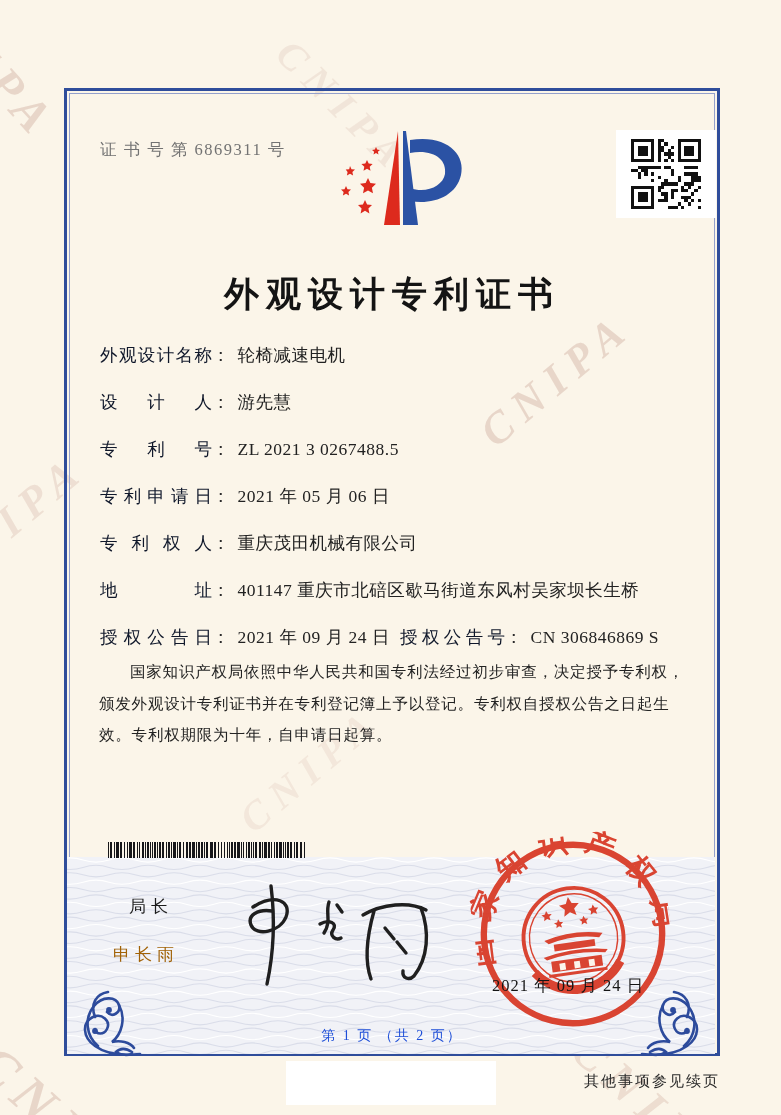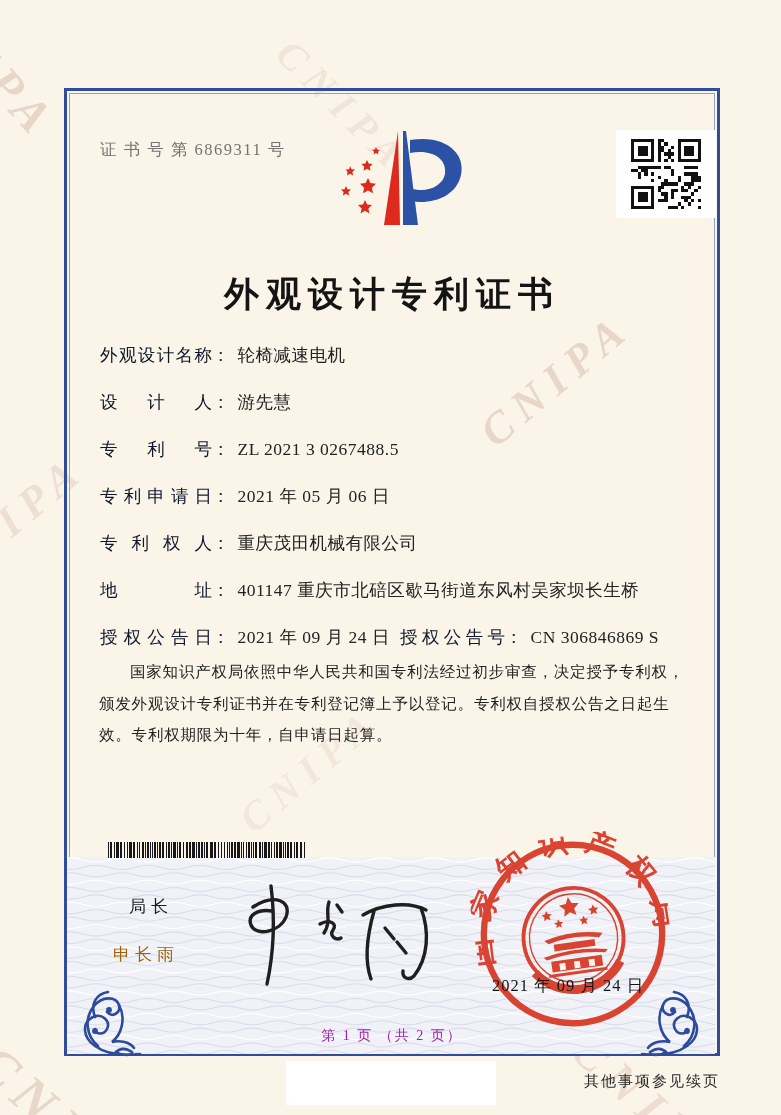--- a/index.html
+++ b/index.html
@@ -69,21 +69,21 @@
                font-family:"Liberation Sans","DejaVu Sans",sans-serif; color:#1c1c1c; z-index:5;margin-left:16px; }
   .sig-name  { left:113px; top:943px; font-size:17px; letter-spacing:5px;
                font-family:Liberation Sans, sans-serif; color:#a16207; z-index:5; }
   .sig-hand  { left:225px; top:880px; z-index:5; }
 
   .seal { left:475px; top:836px; z-index:5; transform:rotate(-8deg); opacity:0.94; }
   .seal-date { left:492px; top:975px; font-size:16.5px; letter-spacing:1px;
                color:#151515; z-index:6; white-space:nowrap; }
 
   .page-info { left:64px; top:1027px; width:656px; text-align:center;
-               font-size:14px; letter-spacing:2px; color:#a21caf; z-index:5; }
+               font-size:14px; letter-spacing:2px; color:#1d4ed8; z-index:5; }
 
   .flourish { z-index:6; }
   .flourish-left  { left:62px;  top:990px; }
   .flourish-right { left:640px; top:990px; transform:scaleX(-1); }
 
   .note-patch { left:286px; top:1061px; width:210px; height:44px; background:#ffffff; z-index:3; }
   .note-text  { left:64px; top:1072px; width:656px; text-align:right; font-size:15px;
                 letter-spacing:2px; color:#2a2a2a; z-index:4; }
 </style>
 </head>

